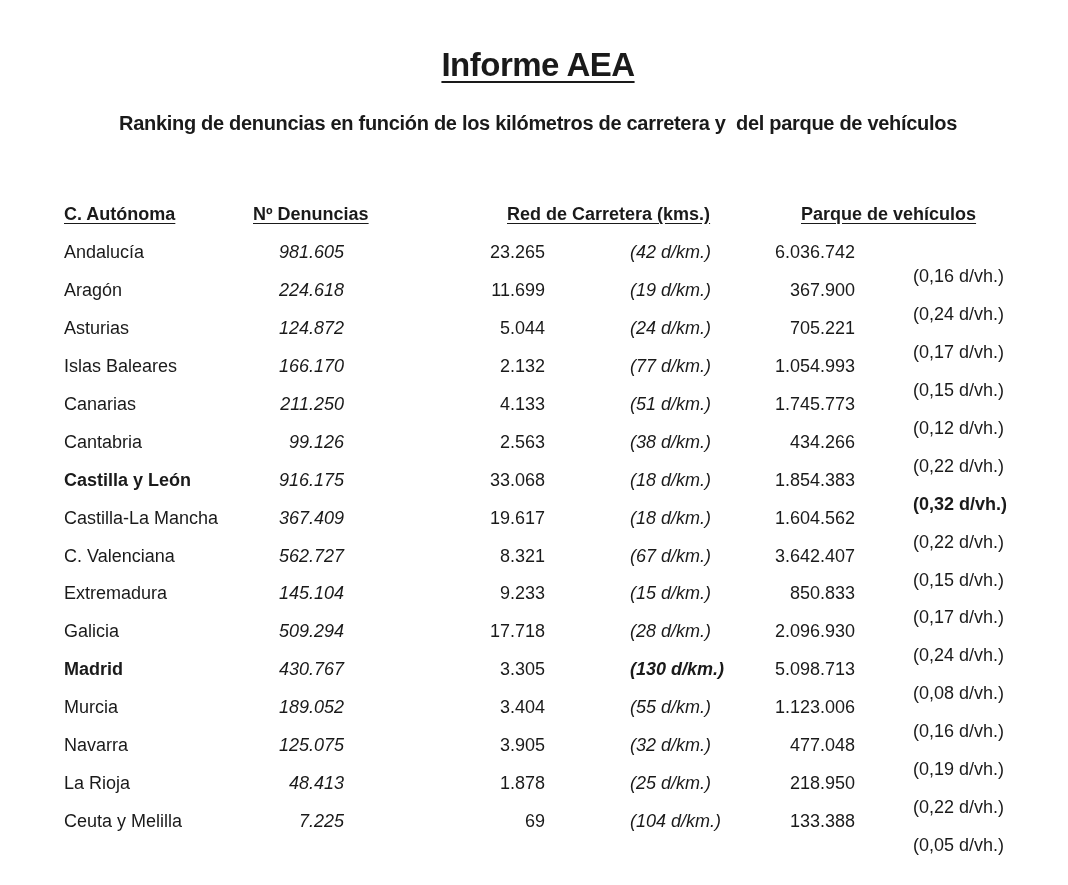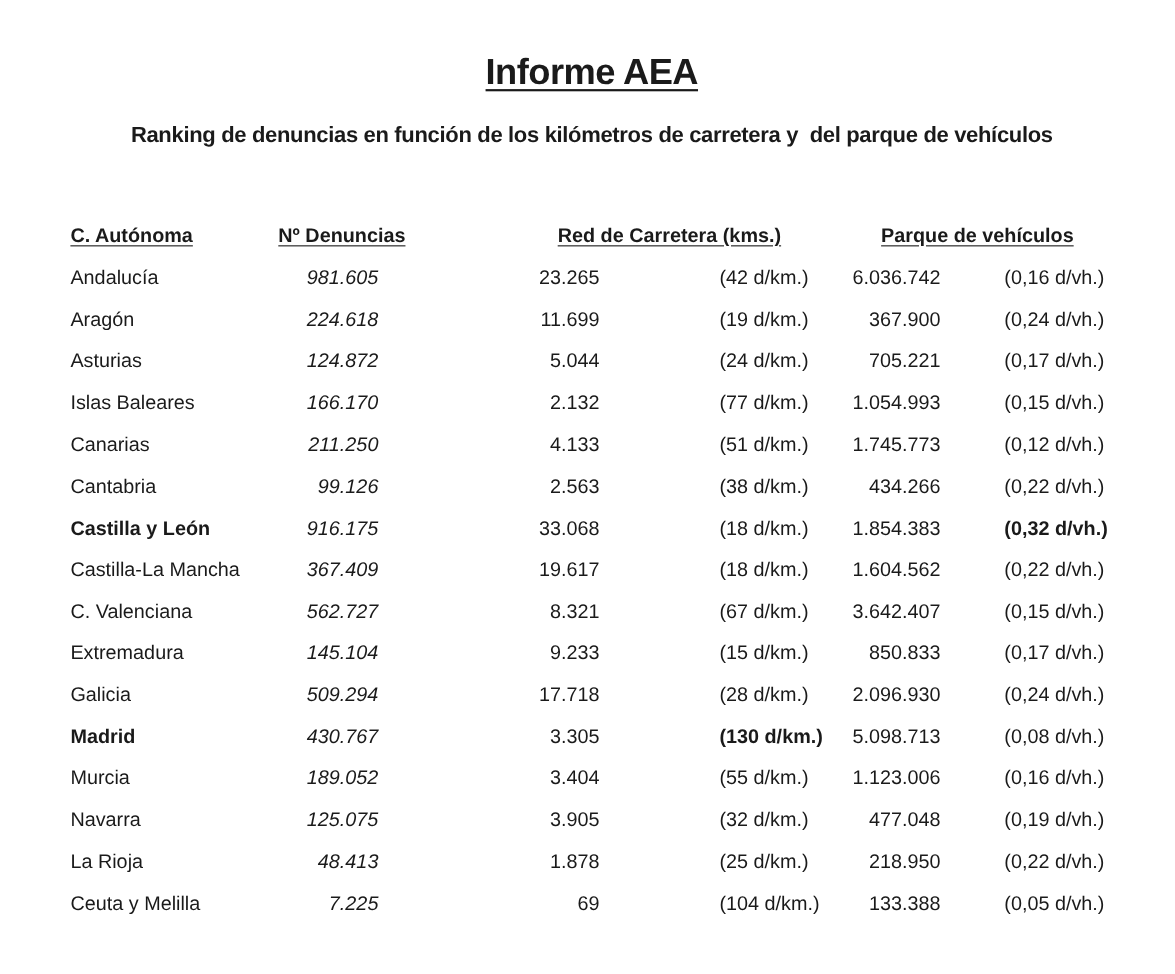--- a/index.html
+++ b/index.html
@@ -68,23 +68,23 @@
       font-size: 18px;
       white-space: nowrap;
     }
     .row .c {
       position: absolute;
       top: 2px;
     }
     .c-name { left: 64px; }
     .c-den { right: calc(1068px - 344px); text-align: right; font-style: italic; }
     .c-km { right: calc(1068px - 545px); text-align: left; }
-    .c-dkm { left: 654px; }
+    .c-dkm { left: 630px; font-style: italic; }
     .c-veh { right: calc(1068px - 855px); text-align: right; }
-    .c-dvh { left: 913px; }
+    .c-dvh { left: 913px; margin-top: 24px; }
     .b { font-weight: bold; }
   </style>
 </head>
 <body>
 
 <div class="title">
   <span>Informe AEA</span>
 </div>
 <div class="subtitle">Ranking de denuncias en función de los kilómetros de carretera y  del parque de vehículos</div>
 

